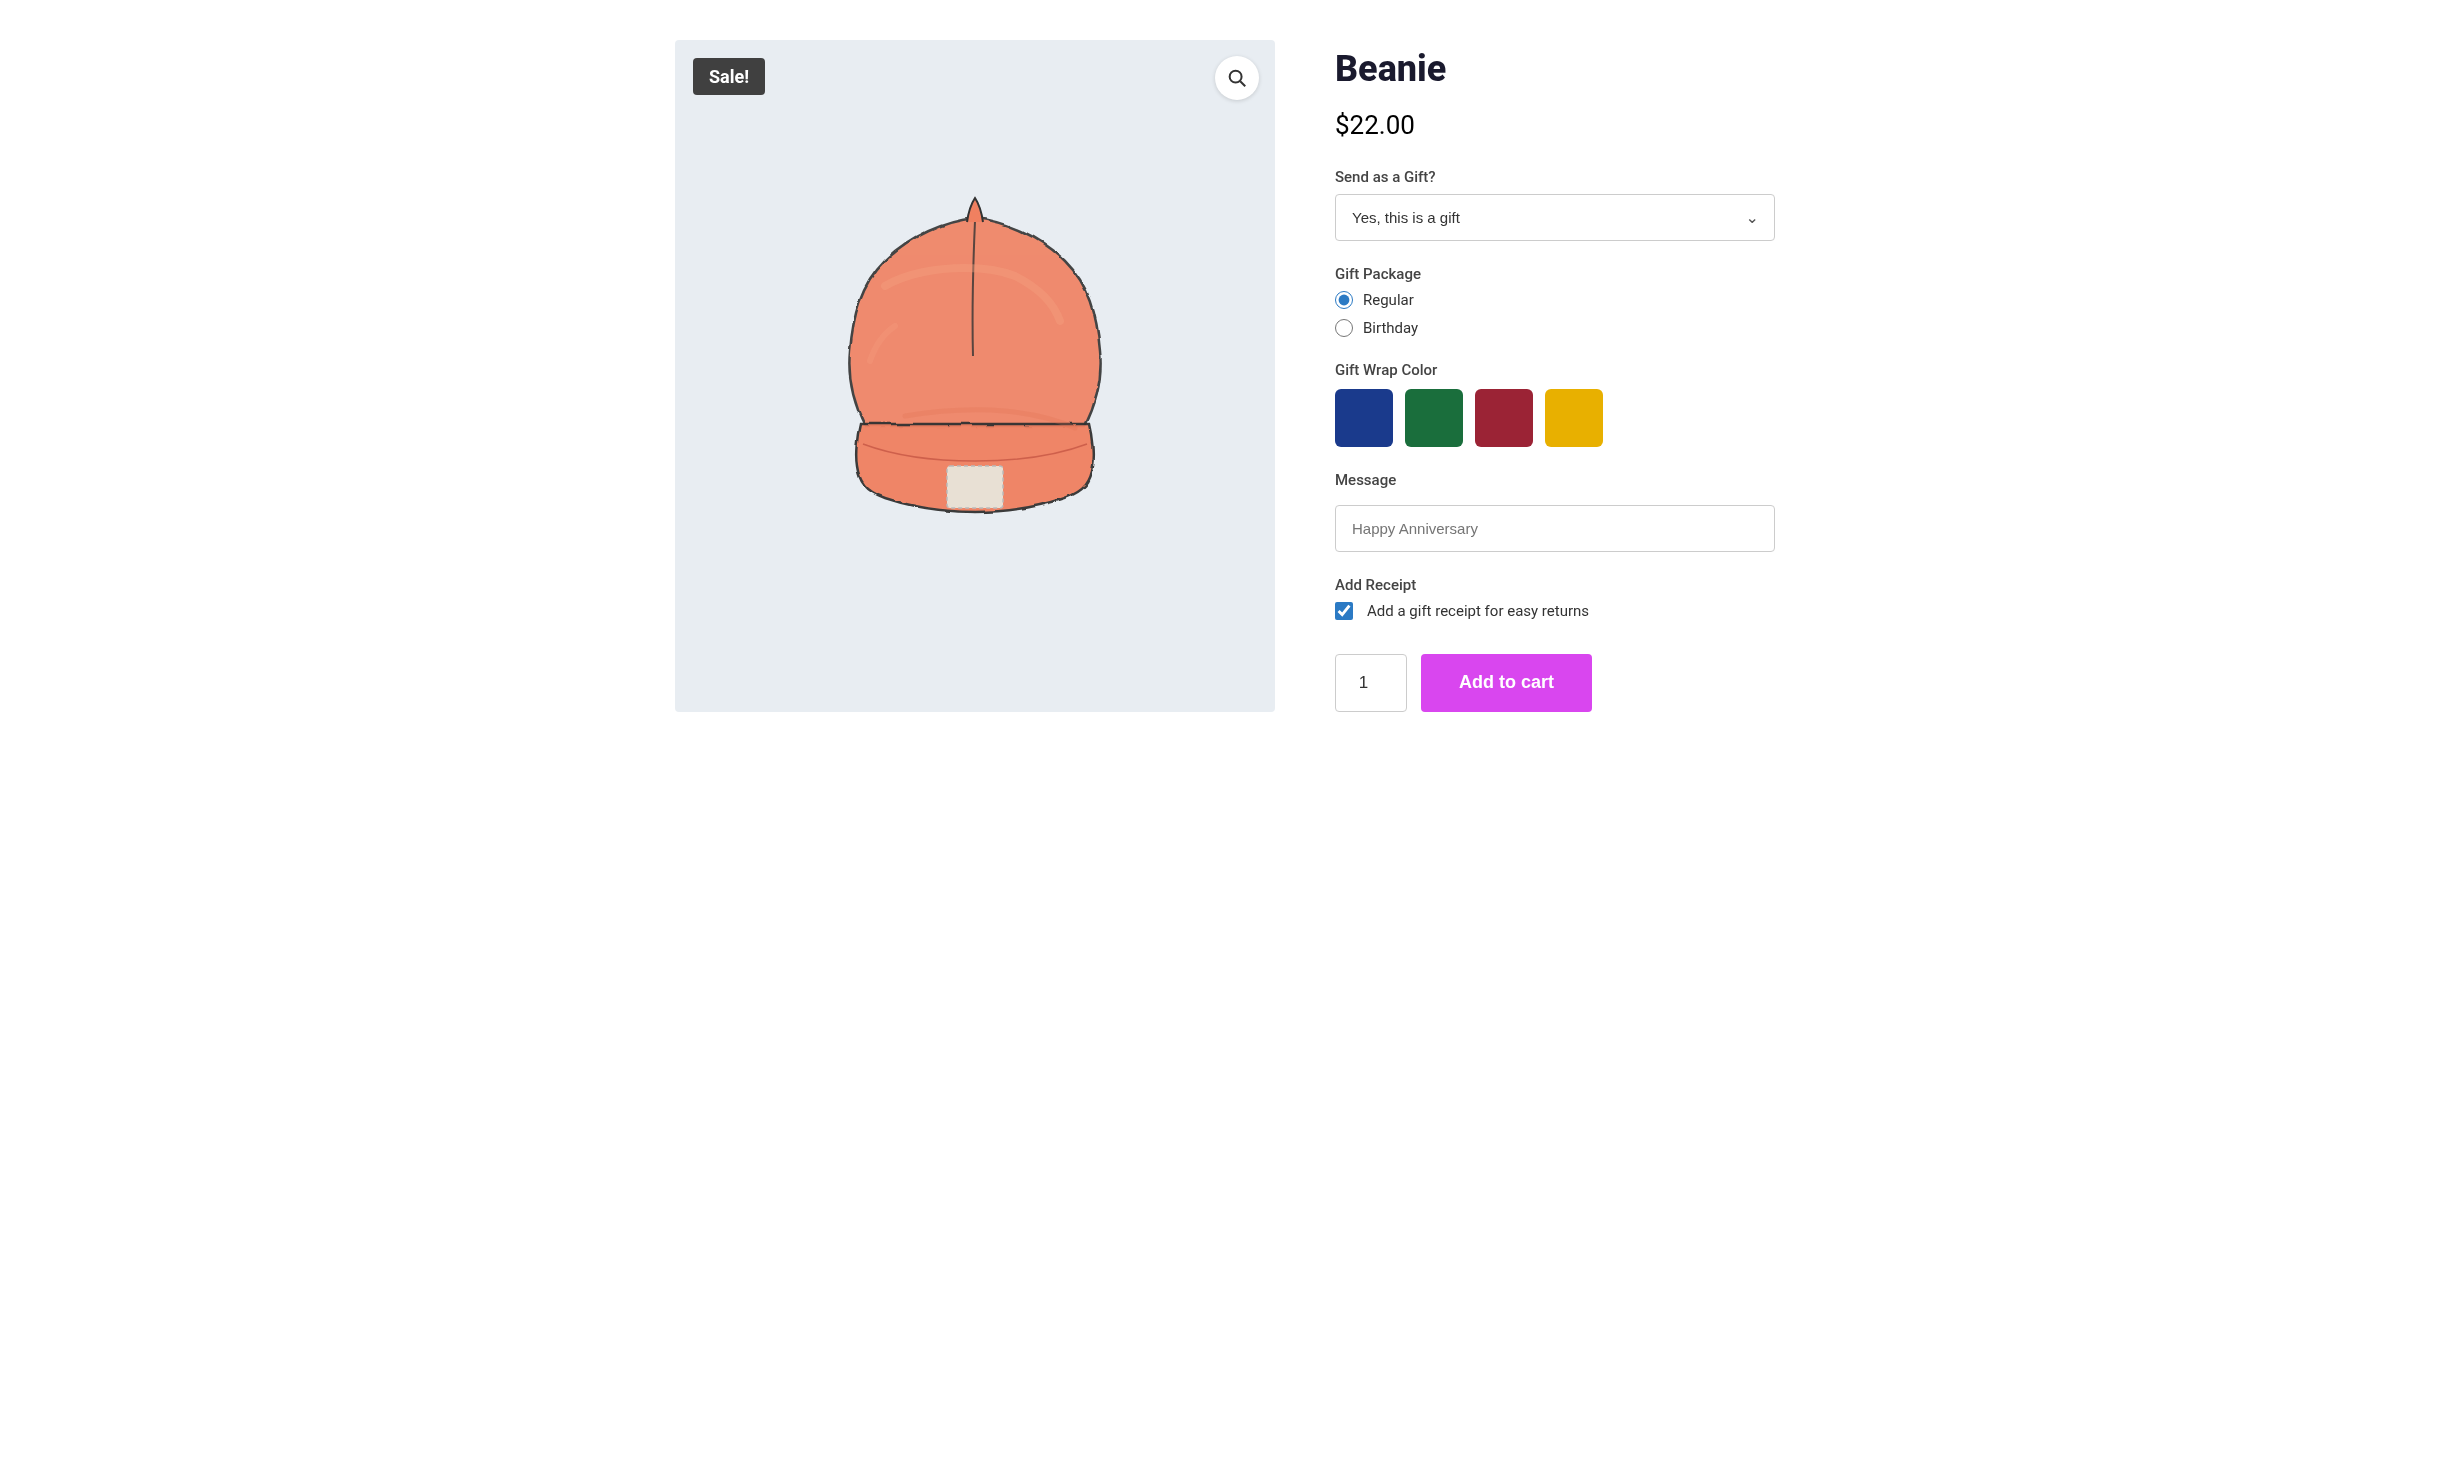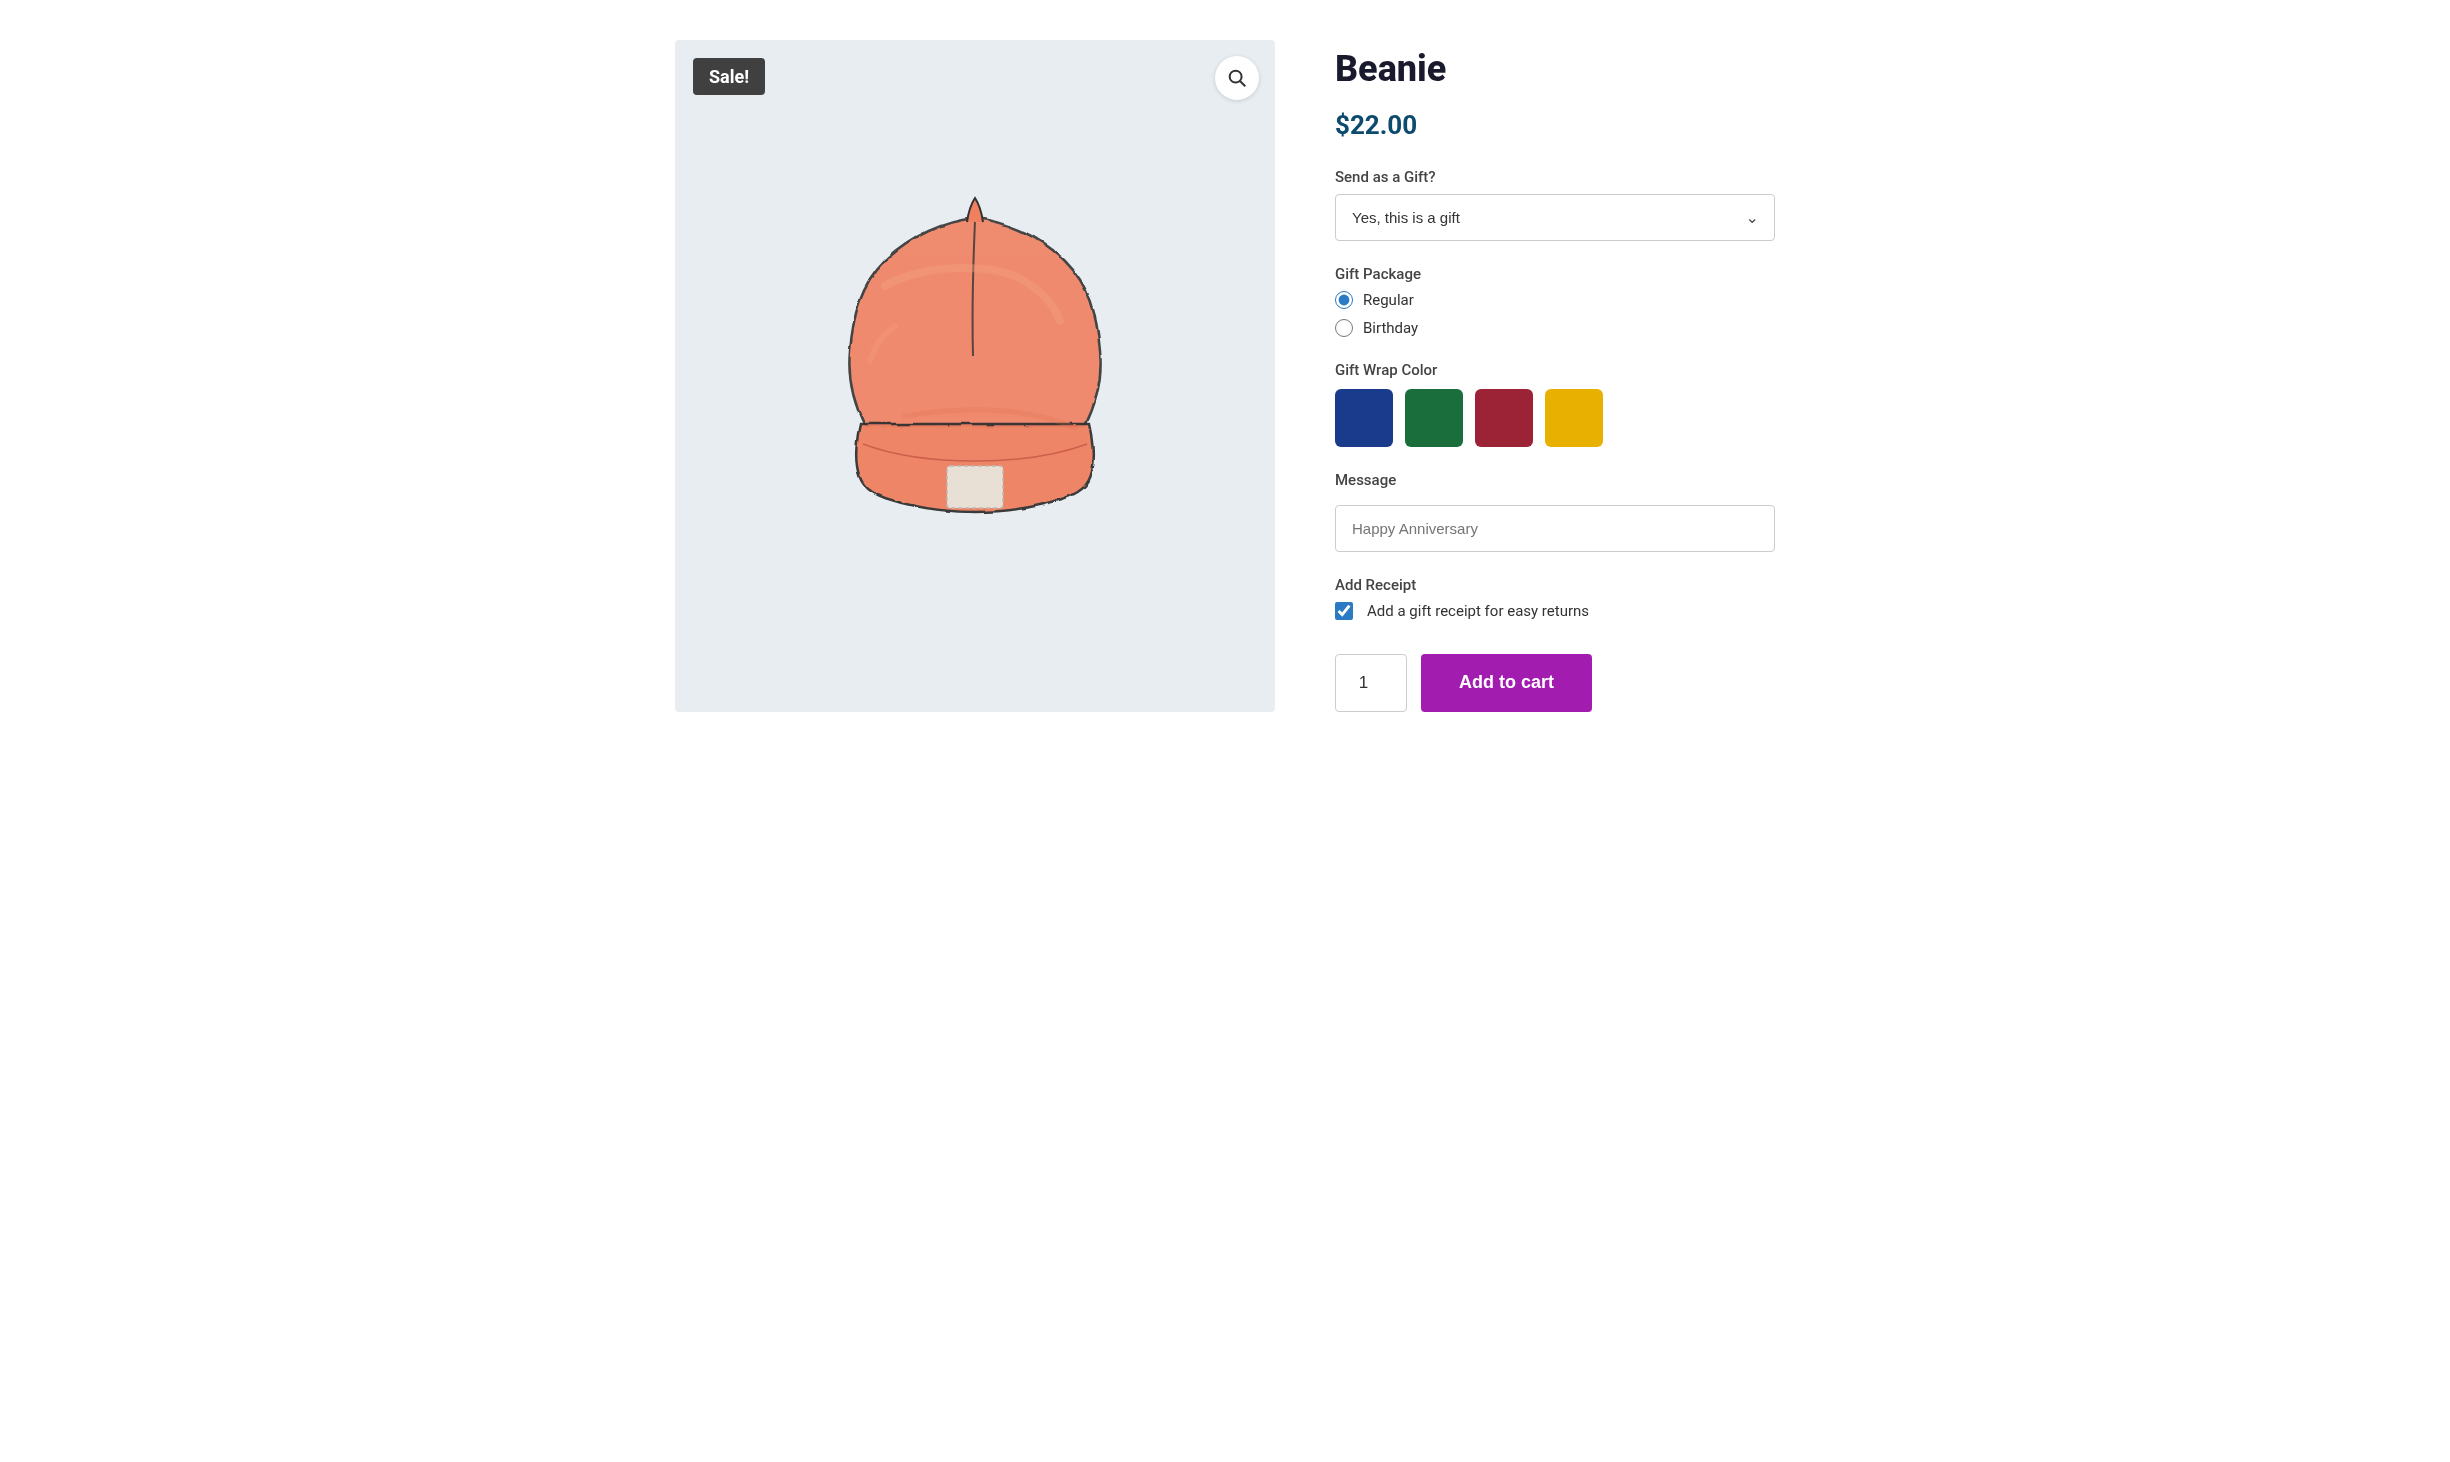--- a/index.html
+++ b/index.html
@@ -95,22 +95,22 @@
     .product-title {
       font-size: 36px;
       font-weight: 800;
       color: #1a1a2e;
       margin-bottom: 20px;
       line-height: 1.1;
     }
 
     .product-price {
       font-size: 26px;
-      font-weight: 700;
-      color: #0c4a6e;
+      font-weight: 400;
+      color: #000000;
       margin-bottom: 28px;
     }
 
     .field-label {
       font-size: 15px;
       font-weight: 500;
       color: #444;
       margin-bottom: 8px;
     }
 
@@ -238,21 +238,21 @@
       height: 58px;
       border: 1.5px solid #ccc;
       border-radius: 4px;
       font-size: 17px;
       text-align: center;
       color: #333;
       outline: none;
     }
 
     .add-to-cart-btn {
-      background: #a21caf;
+      background: #d946ef;
       color: #fff;
       border: none;
       border-radius: 4px;
       font-size: 18px;
       font-weight: 600;
       padding: 28px 38px;
       cursor: pointer;
       height: 58px;
       display: flex;
       align-items: center;

